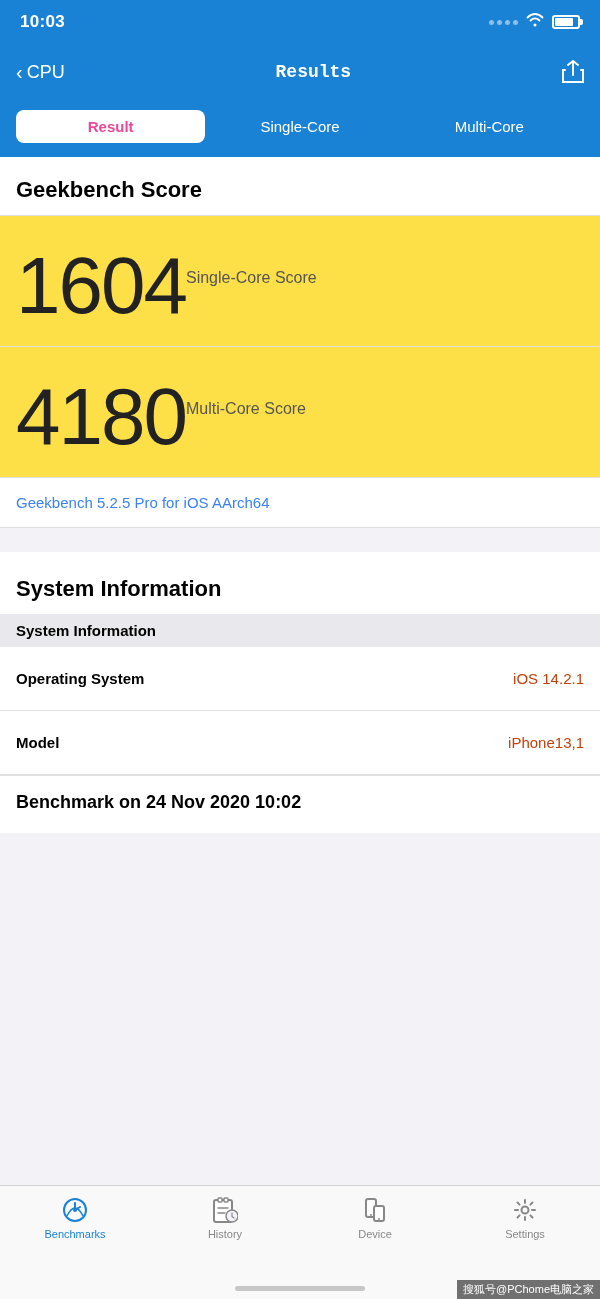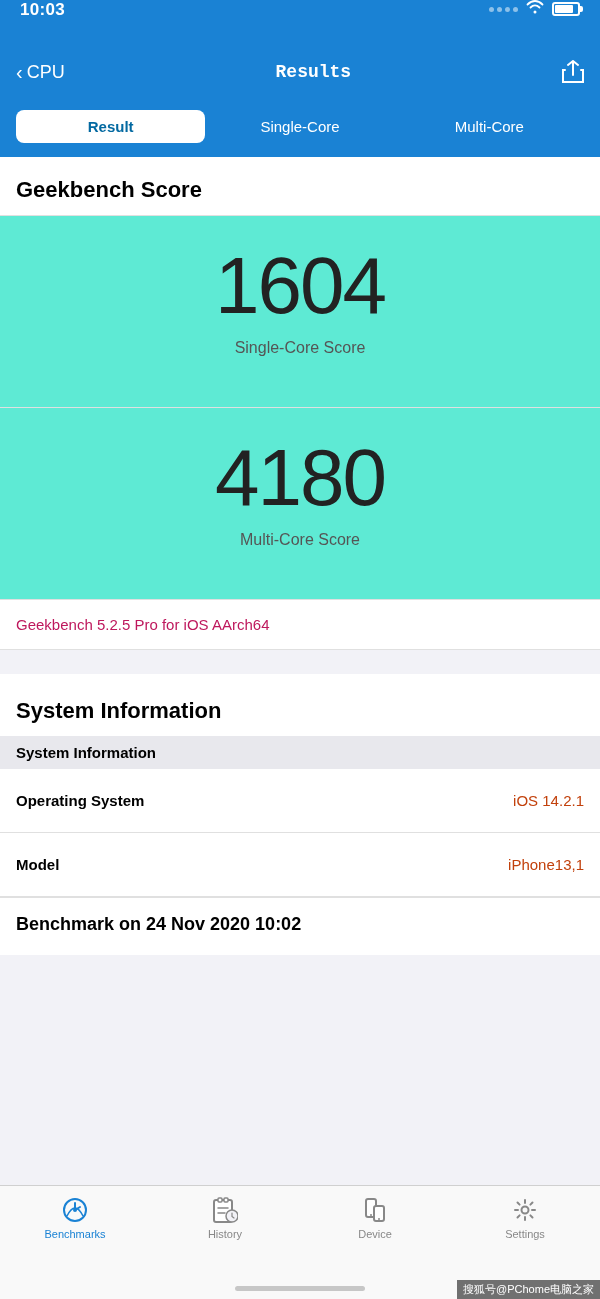--- a/index.html
+++ b/index.html
@@ -10,21 +10,21 @@
       font-family: -apple-system, 'Helvetica Neue', Arial, sans-serif;
       background: #f2f2f7;
       overflow-x: hidden;
     }
 
     
     .status-bar {
       background: #1a82d4;
       height: 44px;
       display: flex;
-      align-items: flex-start;
+      align-items: center;
       justify-content: space-between;
       padding: 0 20px;
     }
     .status-time {
       color: white;
       font-size: 17px;
       font-weight: 600;
       letter-spacing: 0.3px;
     }
     .status-icons {
@@ -95,44 +95,44 @@
       font-size: 15px;
       font-weight: 500;
       cursor: pointer;
       border: none;
       color: white;
       background: transparent;
     }
     .segment-btn.active {
       background: white;
       border-radius: 8px;
-      color: #0369a1;
+      color: #ec4899;
       font-weight: 600;
     }
 
     
     .content {
       background: white;
     }
 
     
     .section-title {
       padding: 20px 16px 12px;
       font-size: 22px;
       font-weight: 700;
       color: #000;
       background: white;
     }
 
     
     .score-section {
-      background: #5eead4;
+      background: #fde047;
       padding: 30px 16px 20px;
       display: flex;
-      flex-direction: column;
+      flex-direction: row;
       align-items: center;
       text-align: right;
     }
     .score-number {
       font-size: 80px;
       font-weight: 300;
       color: #222;
       line-height: 1;
       letter-spacing: -2px;
     }
@@ -145,21 +145,21 @@
     .divider-full {
       height: 1px;
       background: #e0e0e0;
     }
 
     
     .info-text {
       background: white;
       padding: 16px;
       font-size: 15px;
-      color: #be185d;
+      color: #3b82f6;
     }
 
     
     .sys-info-header {
       background: white;
       padding: 24px 16px 12px;
       font-size: 22px;
       font-weight: 700;
       color: #000;
     }

